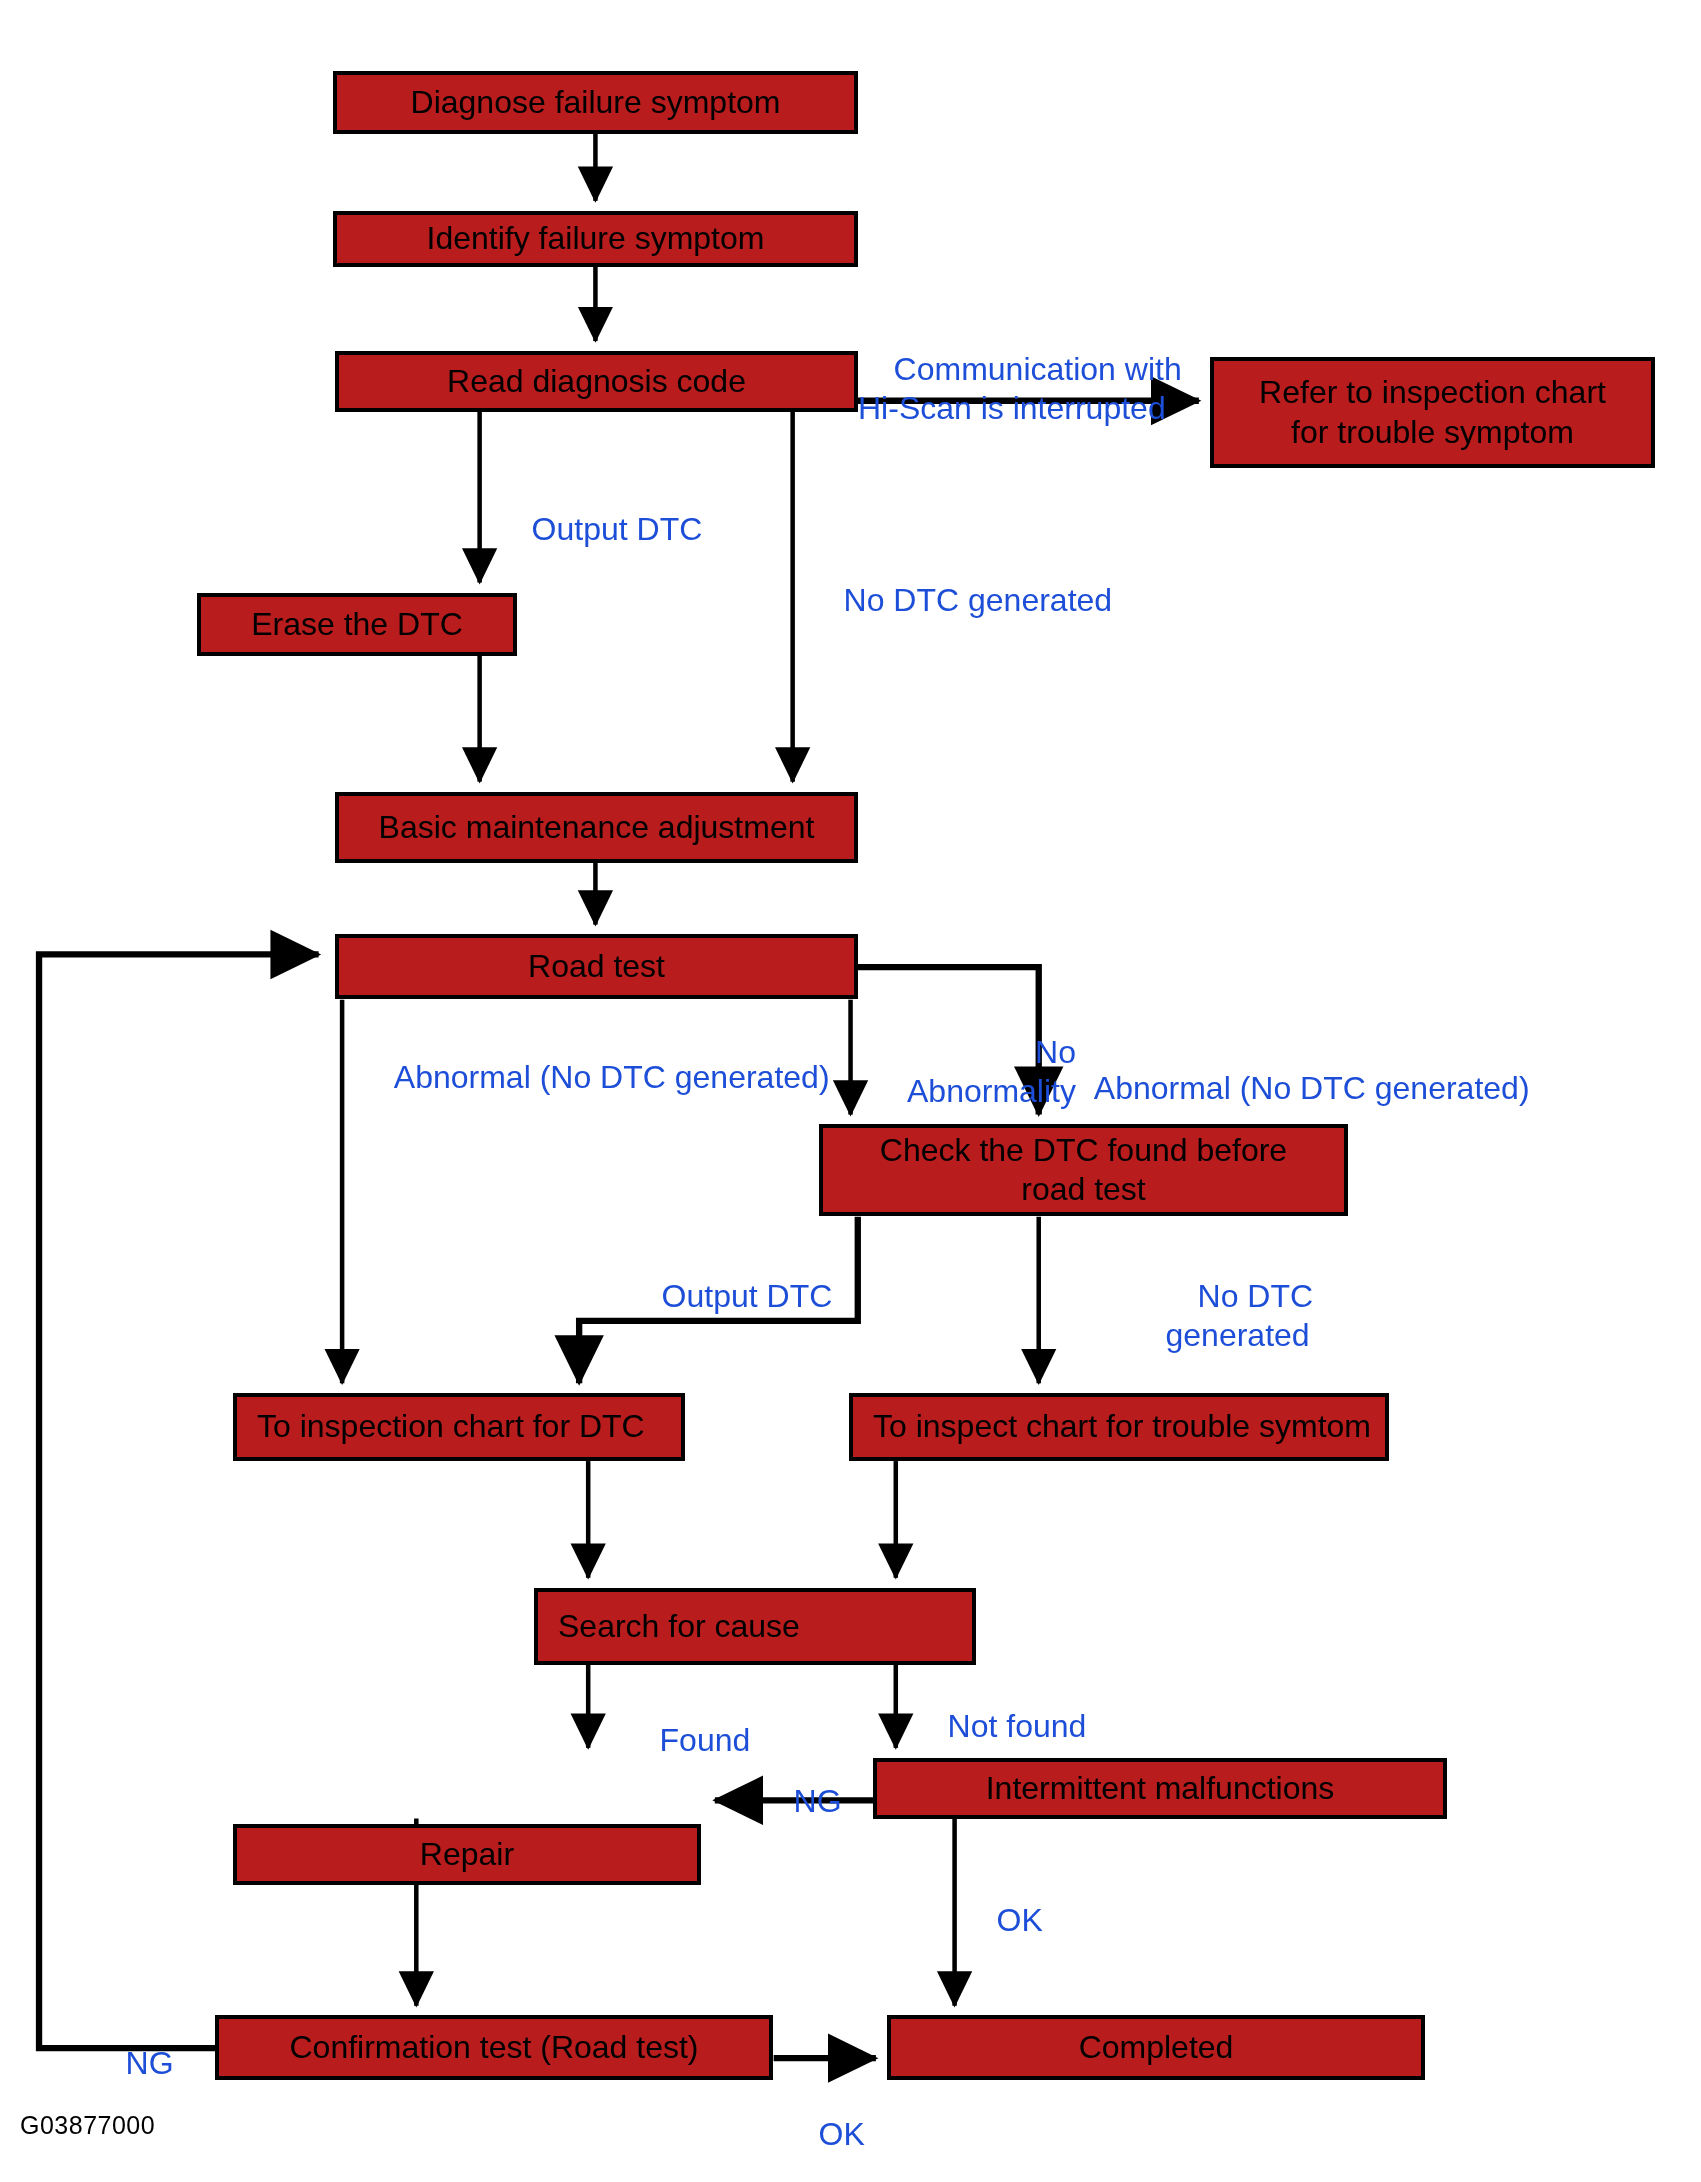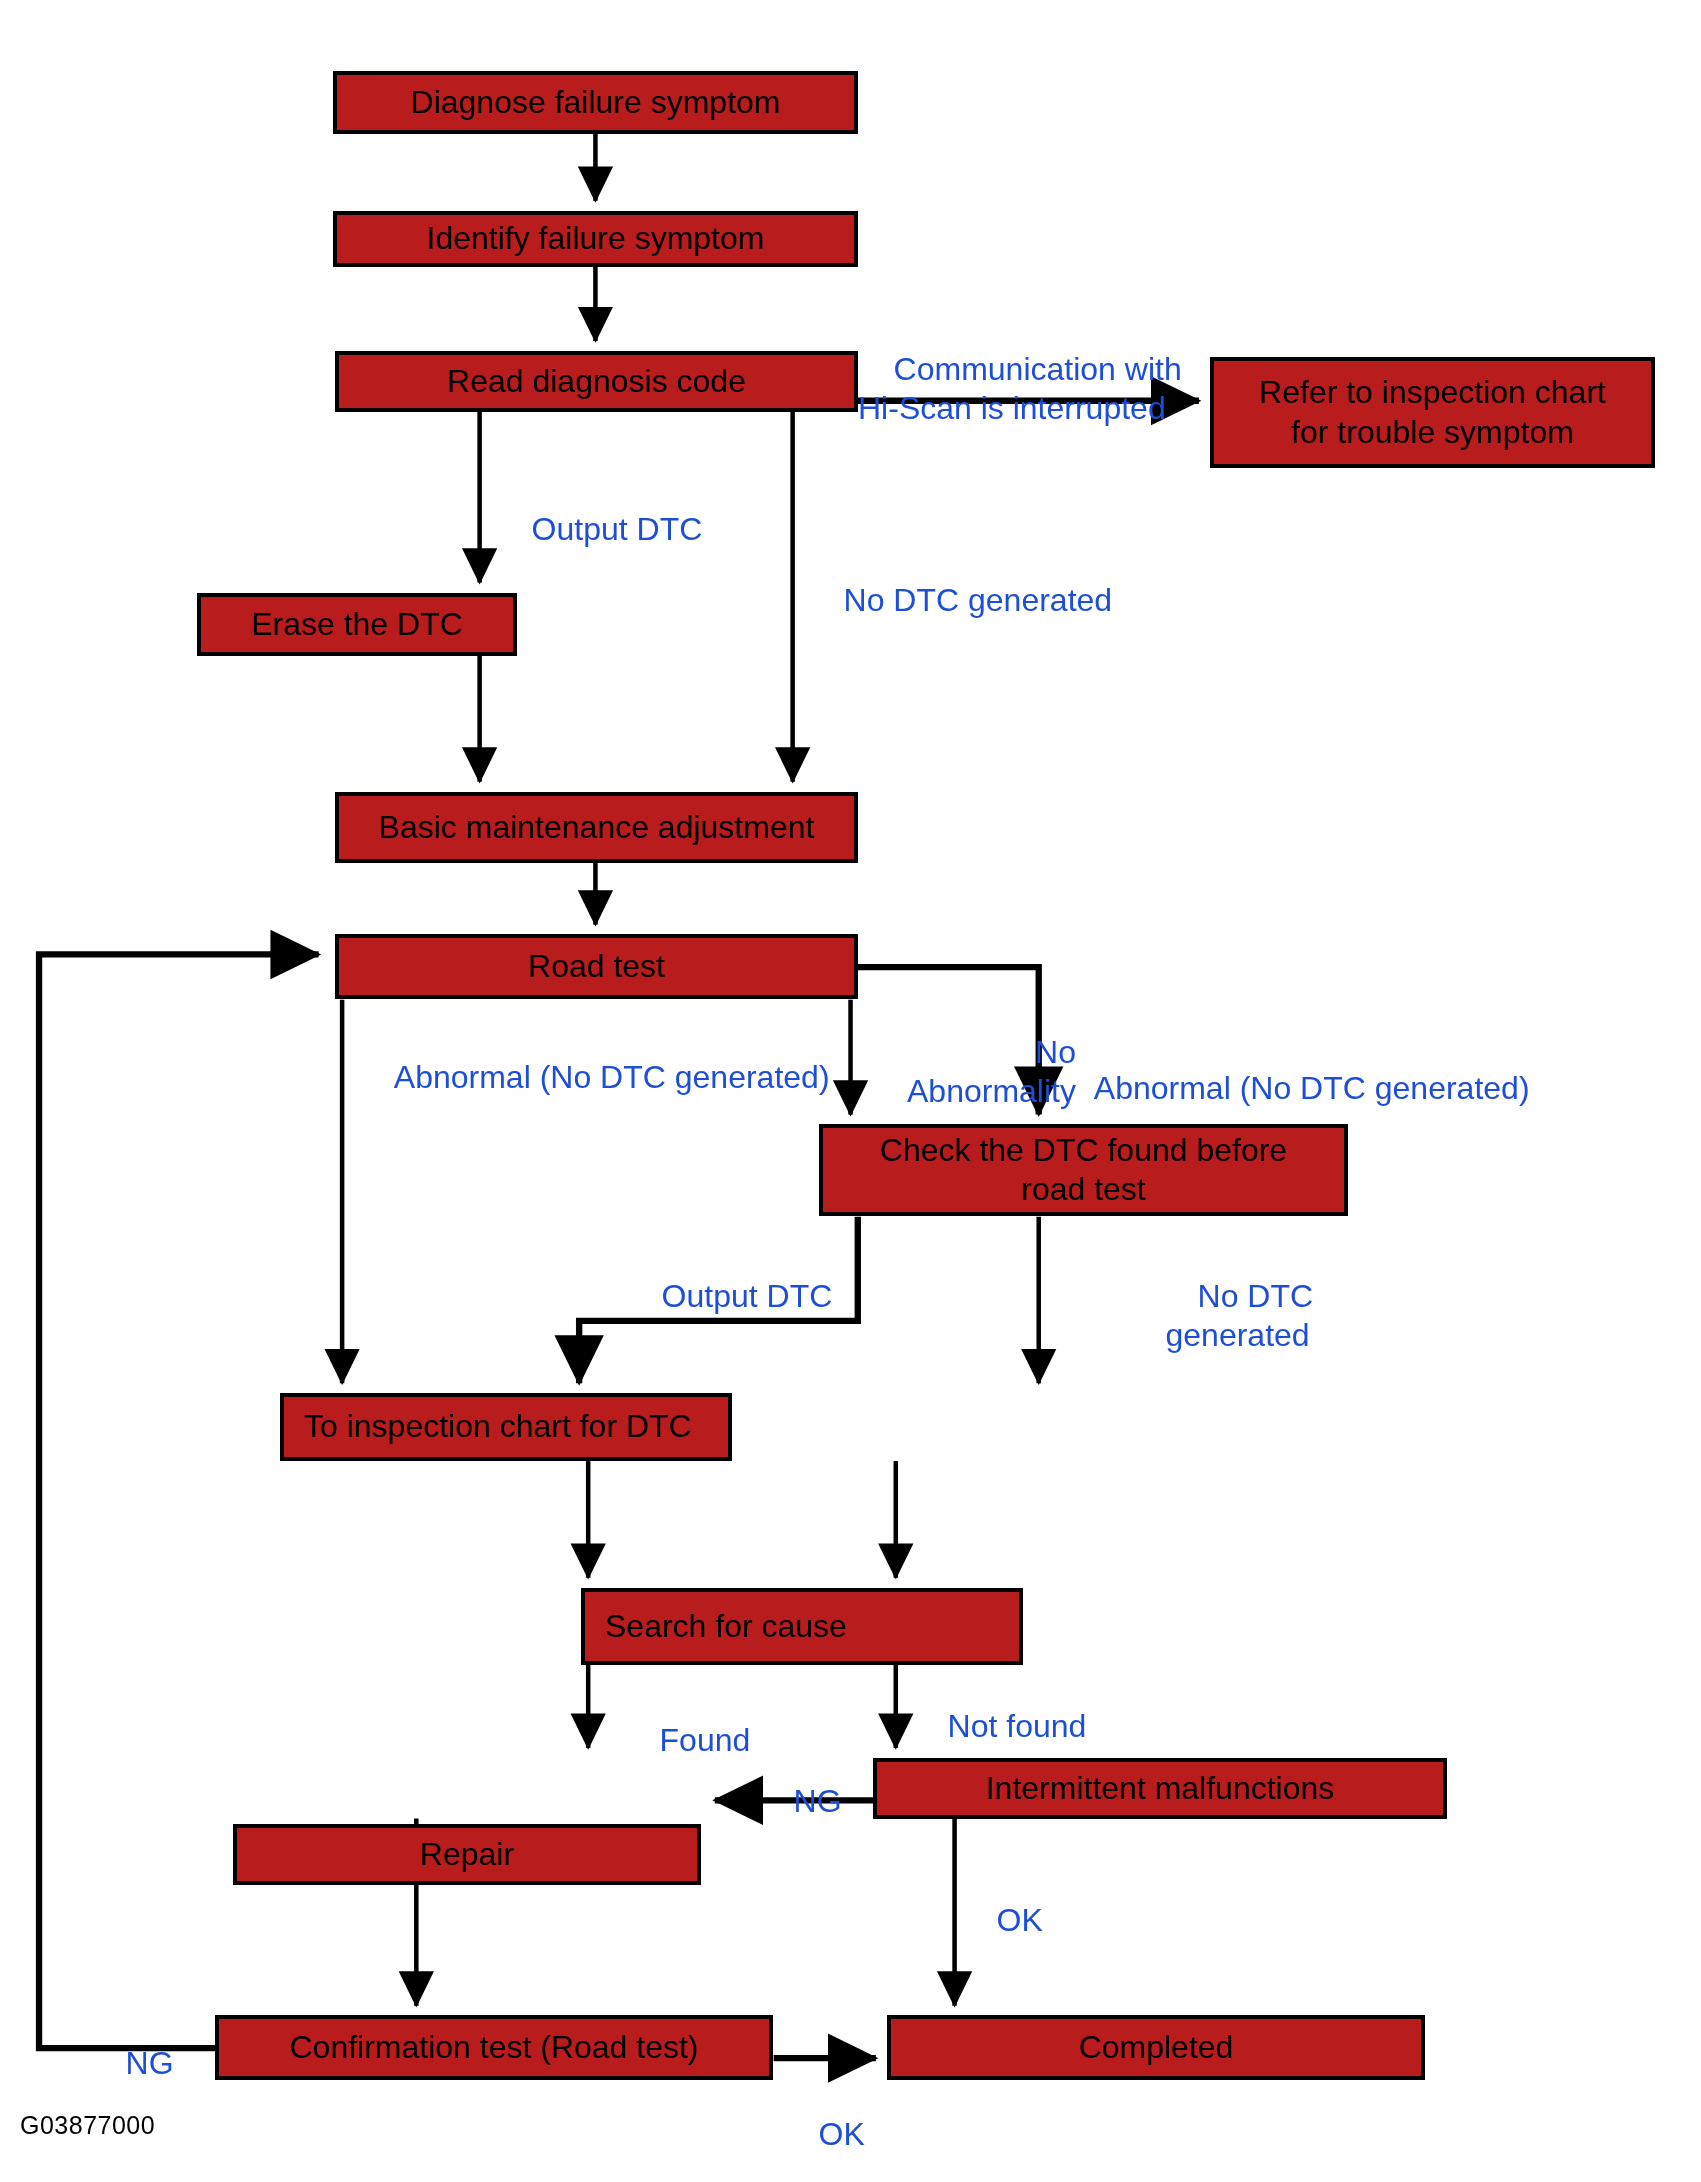--- a/index.html
+++ b/index.html
@@ -1,21 +1,21 @@
 <!DOCTYPE html>
 <html style="font-size:14.5px"><head>
 <meta charset="utf-8">
 <style>
   html,body{margin:0;padding:0;background:#fff;}
   body{font-family:"Liberation Sans","DejaVu Sans",sans-serif;}
   #stage{position:relative;width:1702px;height:2183px;background:#fff;overflow:hidden;}
   .node{position:absolute;border:4.5px solid #000;background:#b91c1c;box-sizing:border-box;
         display:flex;align-items:center;justify-content:center;text-align:center;
         font-size:32px;color:#000;line-height:1.22;}
-  .node.left{justify-content:flex-start;padding-left:20px;text-align:left;margin-left:47px;}
+  .node.left{justify-content:flex-start;padding-left:20px;text-align:left;}
   .lbl{position:absolute;font-size:32px;color:#1d4ed8;line-height:1.2;white-space:pre;}
   .lbl.c{text-align:center;}
   svg.wires{position:absolute;left:0;top:0;width:1702px;height:2183px;pointer-events:none;}
   .code{position:absolute;font-size:25px;color:#000;letter-spacing:0.5px;}
 </style>
 </head>
 <body>
 
 <div id="stage">
 
@@ -105,20 +105,23 @@
 
   <div class="node" style="left:819px;top:1124px;width:529px;height:92px;white-space:pre-line;">
     <span>Check the DTC found before
 road test</span>
   </div>
 
   <div class="node left" style="left:233px;top:1393px;width:452px;height:68px;">
     <span>To inspection chart for DTC</span>
   </div>
 
+  <div class="node left" style="left:849px;top:1393px;width:540px;height:68px;">
+    <span>To inspect chart for trouble symtom</span>
+  </div>
 
   <div class="node left" style="left:534px;top:1588px;width:442px;height:77px;">
     <span>Search for cause</span>
   </div>
 
   <div class="node" style="left:233px;top:1824px;width:468px;height:61px;">
     <span>Repair</span>
   </div>
 
   <div class="node" style="left:873px;top:1758px;width:574px;height:61px;">

